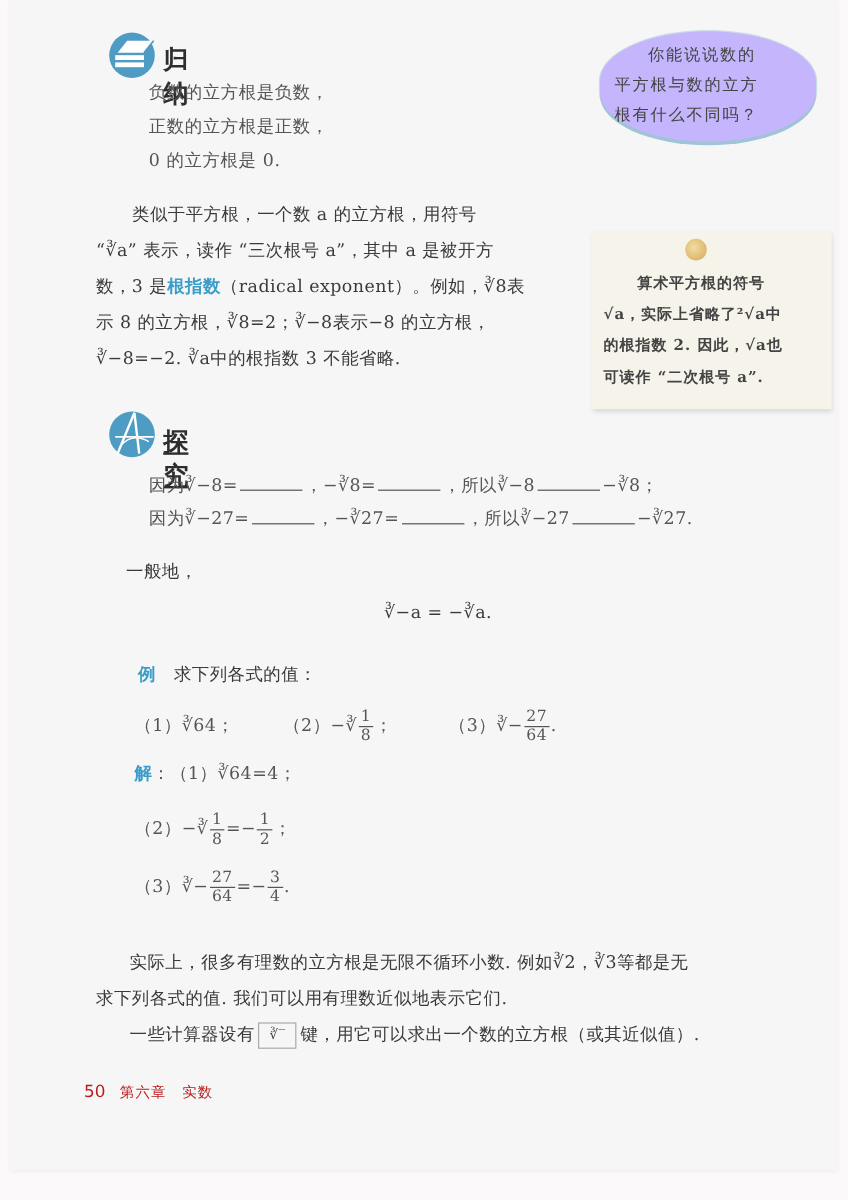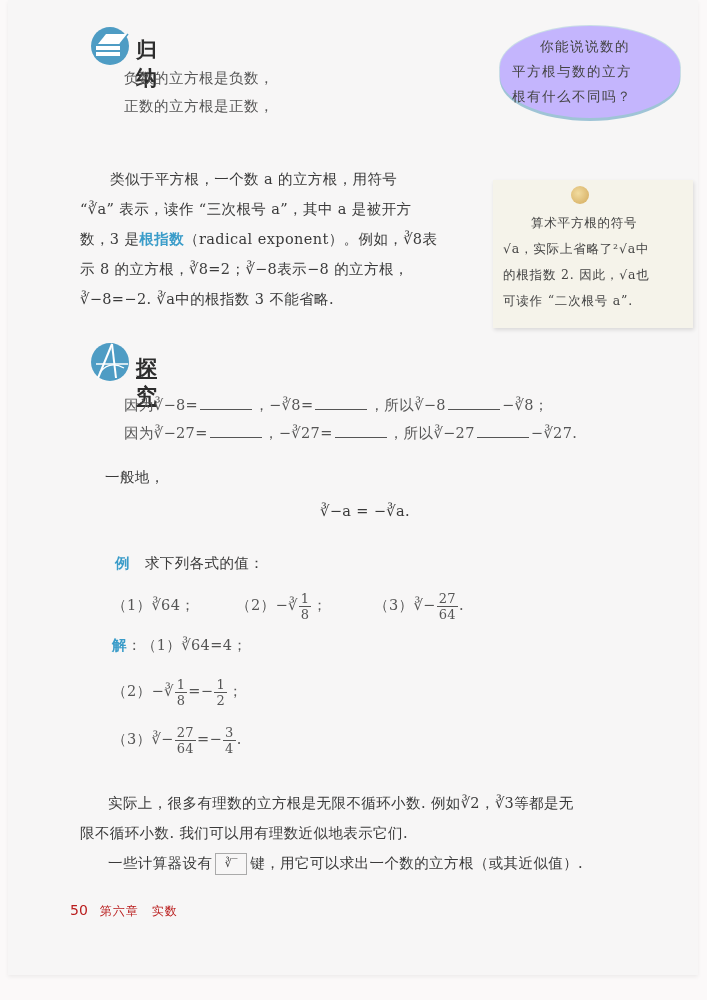--- a/index.html
+++ b/index.html
@@ -20,22 +20,22 @@
   .blank { display:inline-block; width:52px; border-bottom:1px solid #555; height:14px; margin:0 2px; }
   .frac { display:inline-flex; flex-direction:column; align-items:center; vertical-align:middle; font-size:13px; line-height:15px; margin:0 1px; }
   .frac .num { border-bottom:1px solid #555; padding:0 2px; }
   .cloud {
     position:absolute; left:492px; top:26px; width:180px; height:92px;
     background:#c4b5fd; border-radius:50% / 45%;
     box-shadow: 0 3px 0 #9fc4d6, 0 0 0 1px #c9dde6;
   }
   .cloud-text { font-size:13.5px; line-height:25px; letter-spacing:1.5px; color:#444; white-space:nowrap; }
   .note {
-    position:absolute; left:485px; top:180px; width:200px; height:148px;
-    background:#f5f3ea; box-shadow:1px 2px 4px rgba(0,0,0,0.12);
+    position:absolute; left:485px; top:193px; width:200px; height:148px;
+    background:#f5f3ea; box-shadow:1px 2px 4px rgba(0,0,0,0.12);font-weight:bold;
   }
   .pin { position:absolute; left:78px; top:6px; width:18px; height:18px; border-radius:50%;
     background:radial-gradient(circle at 40% 40%, #f2dca0, #d2a85a); }
   .note-text { font-size:12.5px; line-height:26px; letter-spacing:0.8px; color:#444; white-space:nowrap; }
   .calc-key { display:inline-block; width:30px; height:20px; border:1px solid #aaa; vertical-align:middle; text-align:center; font-size:11px; line-height:20px; margin:0 3px; }
   .footer { font-family:"DejaVu Sans", sans-serif; color:#b91c1c; font-size:14px; }
   .footer .chap { font-family:"DejaVu Serif", serif; font-size:12px; letter-spacing:1px; margin-left:12px; }
 </style>
 </head>
 <body>
@@ -48,20 +48,21 @@
       <rect x="6" y="20" width="24" height="4" fill="#fff"></rect>
       <rect x="6" y="26" width="24" height="4" fill="#fff"></rect>
       <polygon points="8,18 30,18 38,8 16,8" fill="#fff"></polygon>
       <line x1="30" y1="18" x2="38" y2="8" stroke="#4e9cc4" stroke-width="1.5"></line>
     </svg>
     <span class="abs head-label" style="left:46px;top:10px;">归纳</span>
   </div>
   <div class="abs txt" style="left:116px;top:64px;color:#555;">
     <div>负数的立方根是负数，</div>
     <div>正数的立方根是正数，</div>
+    <div>0 的立方根是 0.</div>
   </div>
 
   <div class="cloud">
     <div class="abs cloud-text" style="left:40px;top:8px;">你能说说数的</div>
     <div class="abs cloud-text" style="left:12px;top:33px;">平方根与数的立方</div>
     <div class="abs cloud-text" style="left:12px;top:58px;">根有什么不同吗？</div>
   </div>
 
   <div class="abs txt2" style="left:72px;top:164px;width:400px;">
     <div style="padding-left:30px;">类似于平方根，一个数 a 的立方根，用符号</div>
@@ -135,21 +136,21 @@
         <span class="num">27</span>
         <span>64</span>
       </span><span>=−</span><span class="frac">
         <span class="num">3</span>
         <span>4</span>
       </span><span>.</span>
   </div>
 
   <div class="abs txt2" style="left:72px;top:788px;">
     <div style="padding-left:28px;">实际上，很多有理数的立方根是无限不循环小数. 例如∛2，∛3等都是无</div>
-    <div>限不循环小数. 我们可以用有理数近似地表示它们.</div>
+    <div>求下列各式的值. 我们可以用有理数近似地表示它们.</div>
     <div style="padding-left:28px;">
       <span>一些计算器设有</span><span class="calc-key">∛‾</span><span>键，用它可以求出一个数的立方根（或其近似值）.</span>
     </div>
   </div>
 
   <div class="abs footer" style="left:62px;top:902px;">
     <span>50</span><span class="chap">第六章　实数</span>
   </div>
 </div>
 

